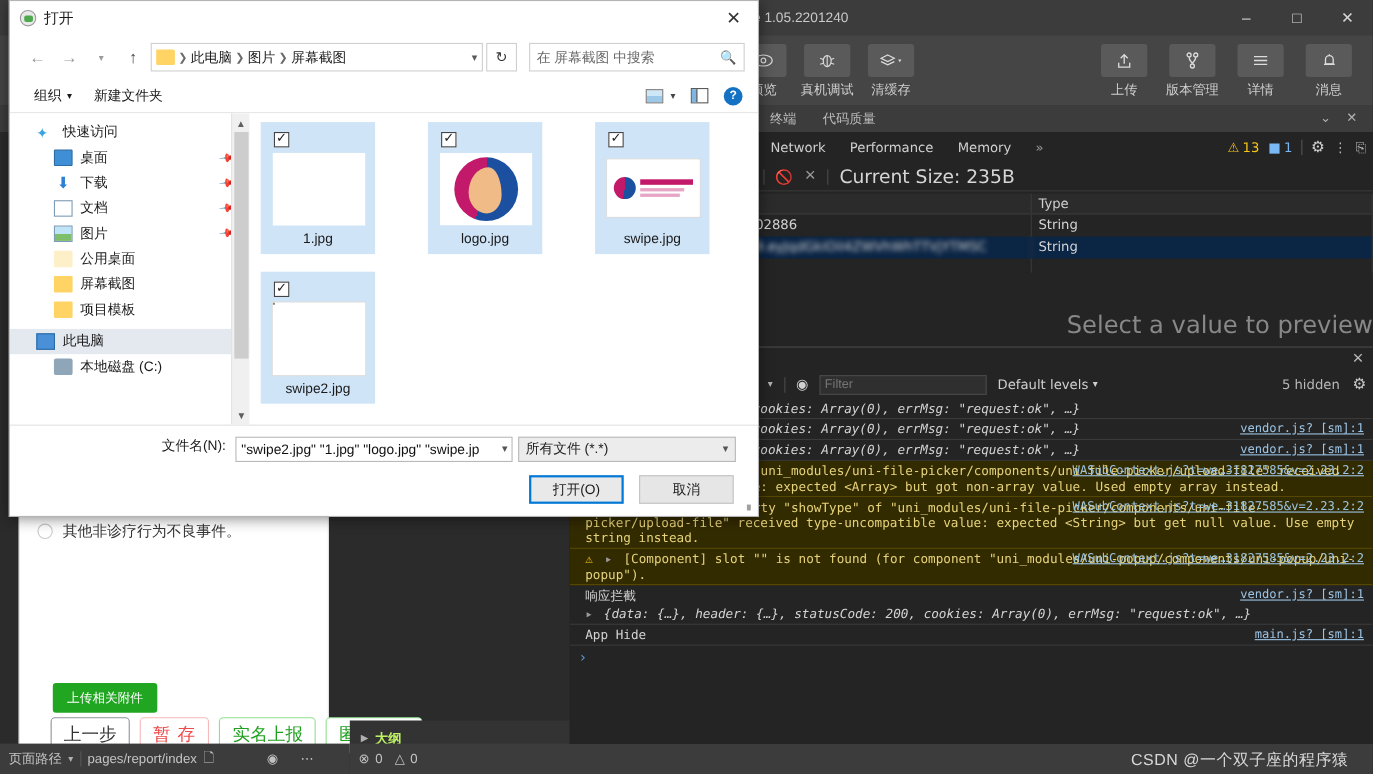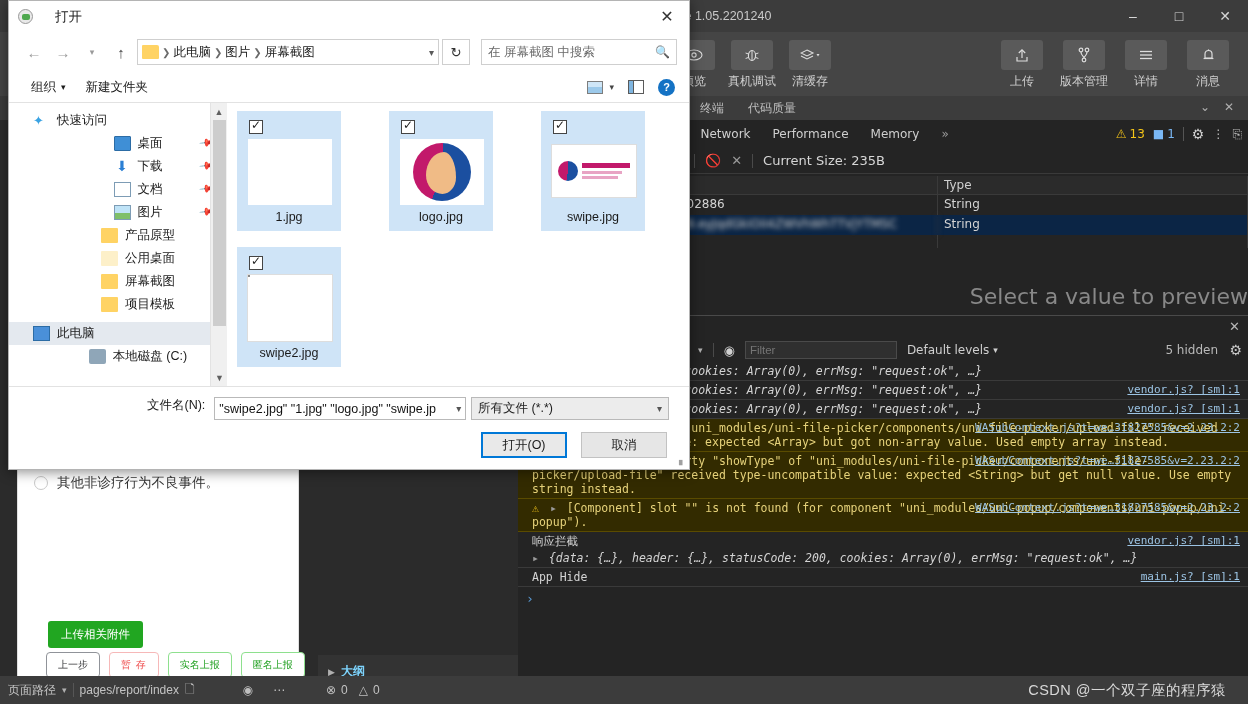--- a/index.html
+++ b/index.html
@@ -53,21 +53,21 @@
   .radio-row { position: absolute; left: 16px; top: 353px; display: flex; align-items: center; gap: 9px; }
   .radio-circle { width: 14px; height: 14px; border: 1px solid #c9c9c9; border-radius: 50%; background: #fff; }
   .radio-text { font-size: 13.5px; color: #333; }
   .upload-btn {
     position: absolute; left: 30px; top: 500px;
     background: #21a621; color: #fff; font-size: 11.5px;
     padding: 6px 13px; border-radius: 3px; white-space: nowrap;
   }
   .form-actions { position: absolute; left: 28px; top: 531px; display: flex; gap: 9px; }
   .fbtn {
-    border-radius: 4px; font-size: 10px; padding: 5px 11px; background: #fff;
+    border-radius: 4px; font-size: 16px; padding: 5px 11px; background: #fff;
     white-space: nowrap;
   }
   .fbtn.grey { border: 1px solid #909399; color: #303133; }
   .fbtn.red  { border: 1px solid #f6b8b8; color: #ef4b4b; letter-spacing: 1px; }
   .fbtn.green{ border: 1px solid #8ee08e; color: #20a020; }
 
   .sim-footer {
     position: absolute; left: 0; top: 676px; width: 318px; height: 28px;
     background: #3c3c3c; color: #c3c3c3; font-size: 12px;
     display: flex; align-items: center; gap: 6px; padding-left: 8px;
@@ -108,21 +108,21 @@
   .info-badge { color: #7ab8f5; display: flex; align-items: center; gap: 3px; }
 
   .dt-subbar {
     position: absolute; left: 0; top: 28px; width: 730px; height: 26px;
     background: #242424; display: flex; align-items: center; gap: 10px; padding-left: 4px;
     border-bottom: 1px solid #3a3a3a;
   }
   .dt-filter-input {
     width: 162px; height: 18px; background: #1b1b1b; border: 1px solid #3d3d3d;
   }
-  .dt-current-size { font-size: 13px; color: #d6d6d6; }
+  .dt-current-size { font-size: 17px; color: #d6d6d6; }
 
   .dt-table { position: absolute; left: 0; top: 56px; width: 730px; height: 72px; }
   .dt-thead { display: flex; height: 19px; background: #2b2b2b; border-bottom: 1px solid #3a3a3a; font-size: 12px; color: #cfcfcf; }
   .dt-th { padding: 2px 6px; border-right: 1px solid #3a3a3a; }
   .dt-tr { display: flex; height: 20px; font-size: 12px; }
   .dt-tr.sel { background: #0b2545; }
   .dt-td { padding: 2px 6px; border-right: 1px solid #3a3a3a; overflow: hidden; white-space: nowrap; }
   .blurred { filter: blur(2.4px); color: #cfcfcf; }
 
   .dt-preview {
@@ -162,21 +162,21 @@
   .prompt { color: #5a9bd5; padding: 4px 8px; font-size: 13px; }
 
   
   #dialog {
     position: absolute; left: 8px; top: 0px; width: 682px; height: 470px;
     background: #ffffff; border: 1px solid #b4b4b4;
     box-shadow: 0 2px 12px rgba(0,0,0,.45);
     font-family: "Liberation Sans", "DejaVu Sans", sans-serif;
   }
   .dlg-title {
-    position: relative; height: 31px; display: flex; align-items: center; gap: 22px; padding-left: 9px;
+    position: relative; height: 31px; display: flex; align-items: center; gap: 7px; padding-left: 9px;
     font-size: 13.5px; color: #1a1a1a;
   }
   .dlg-appicon { width: 15px; height: 15px; border-radius: 50%; background: #e9e9e9; border: 1px solid #9a9a9a; position: relative; }
   .dlg-appicon::after { content:""; position:absolute; left:3px; top:4px; width:8px; height:6px; background:#4ea84e; border-radius:2px; }
   .dlg-close { position: absolute; right: 0; top: 0; width: 44px; height: 31px; display: flex; align-items: center; justify-content: center; font-size: 16px; color: #333; }
 
   .dlg-nav { position: relative; height: 40px; display: flex; align-items: center; gap: 3px; padding: 0 12px; }
   .nav-arrow { width: 26px; height: 26px; display: flex; align-items: center; justify-content: center; color: #9a9a9a; font-size: 15px; }
   .nav-arrow.en { color: #4a4a4a; }
   .crumbbar {
@@ -201,21 +201,21 @@
   .pane-icon { width: 16px; height: 14px; border: 1px solid #5a5a5a; display: flex; }
   .pane-icon i { display: block; width: 5px; background: #7fb5e0; border-right: 1px solid #5a5a5a; }
   .help-icon { width: 17px; height: 17px; border-radius: 50%; background: #1472c4; color: #fff; font-size: 11px; font-weight: bold; display: flex; align-items: center; justify-content: center; }
 
   .dlg-body { position: relative; height: 283px; display: flex; }
   .dlg-sidebar {
     width: 218px; height: 283px; padding-top: 6px; overflow: hidden; position: relative;
     font-size: 12.5px; color: #1a1a1a; background: #fff;
   }
   .sb-row { height: 23px; display: flex; align-items: center; gap: 7px; padding-left: 24px; position: relative; }
-  .sb-row.indent { padding-left: 40px; justify-content: center; }
+  .sb-row.indent { padding-left: 40px; }
   .sb-row.sel { background: #e4e9ef; }
   .sb-pin { position: absolute; right: 12px; color: #7a8a98; font-size: 11px; transform: rotate(40deg); }
   .ic { width: 17px; height: 15px; flex: none; }
   .ic-star { color: #3aa3e3; font-size: 13px; line-height: 15px; }
   .ic-desktop { background: #3f8fd6; border: 1px solid #2c6ca5; border-radius: 1px; }
   .ic-down { color: #2b7fd4; font-size: 14px; line-height: 14px; text-align:center; }
   .ic-doc { background: #fff; border: 1px solid #7d9cb5; }
   .ic-pic { background: linear-gradient(#bfe3f7 55%, #7fbf6a 55%); border: 1px solid #7d9cb5; }
   .ic-folder { background: #ffd364; border-radius: 1px; }
   .ic-folder.pale { background: #fdf0c9; }
@@ -403,21 +403,21 @@
         <div class="fbtn red">暂 存</div>
         <div class="fbtn green">实名上报</div>
         <div class="fbtn green">匿名上报</div>
       </div>
     </div>
   </div>
 
   <div id="outline">
     <div style="position:absolute; left:10px; top:8px; display:flex; align-items:center; gap:6px;">
       <span style="font-size:9px; color:#b0b0b0;">▶</span>
-      <span style="font-weight:bold; color:#7dd3fc;">大纲</span>
+      <span style="font-weight:bold; color:#bef264;">大纲</span>
     </div>
   </div>
 
   <div class="sim-footer">
     <span>页面路径</span>
     <span style="font-size:9px; color:#b0b0b0;">▾</span>
     <span class="sep-v"></span>
     <span>pages/report/index</span>
     <span style="color:#c0c0c0;">🗋</span>
     <span style="margin-left:42px; color:#c0c0c0;">◉</span>
@@ -624,24 +624,20 @@
         <span class="ic ic-doc"></span>
         <span>文档</span>
         <span class="sb-pin">📌</span>
       </div>
       <div class="sb-row indent">
         <span class="ic ic-pic"></span>
         <span>图片</span>
         <span class="sb-pin">📌</span>
       </div>
       <div class="sb-row indent">
-        <span class="ic ic-folder"></span>
-        <span>产品原型</span>
-      </div>
-      <div class="sb-row indent">
         <span class="ic ic-folder pale"></span>
         <span>公用桌面</span>
       </div>
       <div class="sb-row indent">
         <span class="ic ic-folder"></span>
         <span>屏幕截图</span>
       </div>
       <div class="sb-row indent">
         <span class="ic ic-folder"></span>
         <span>项目模板</span>

